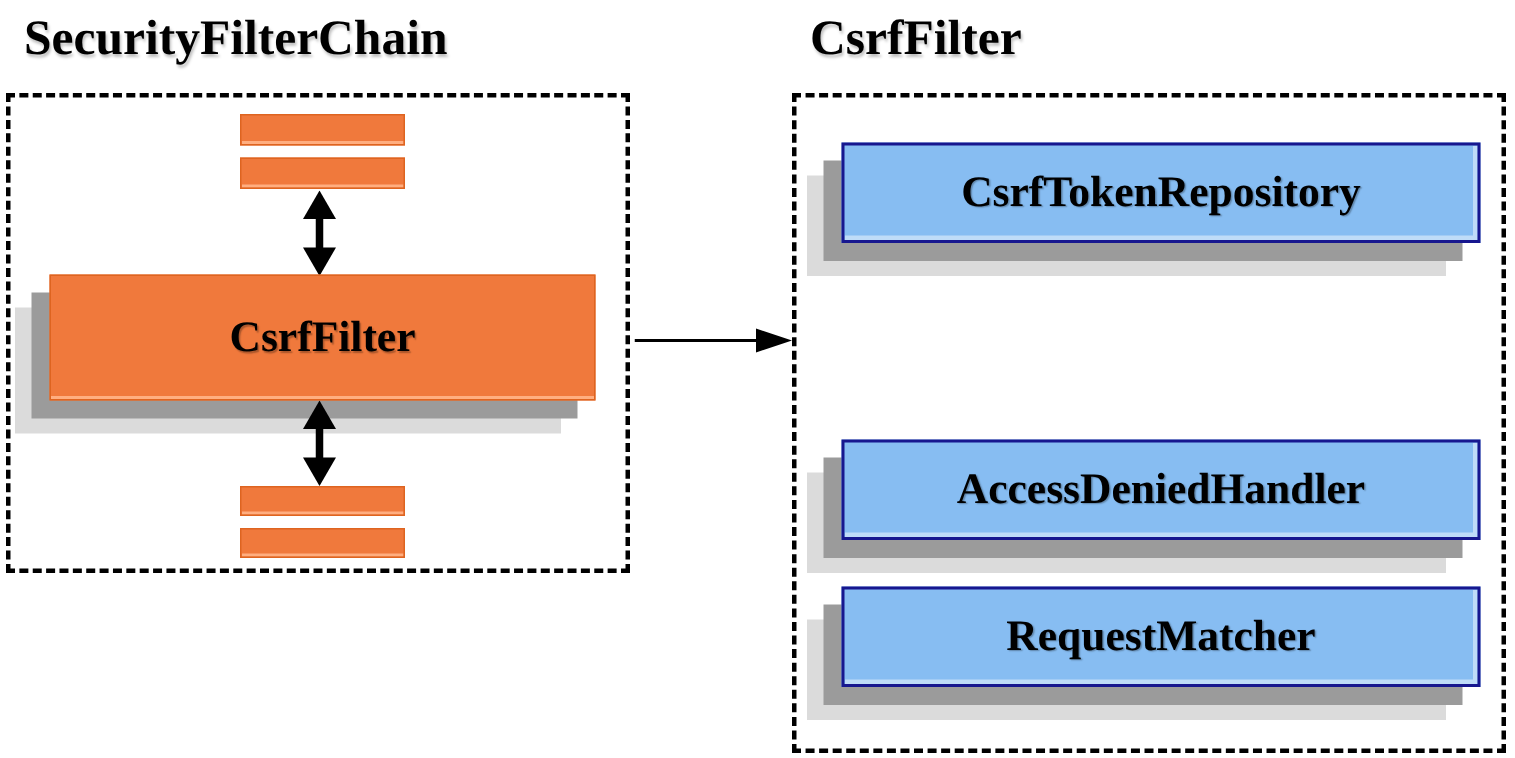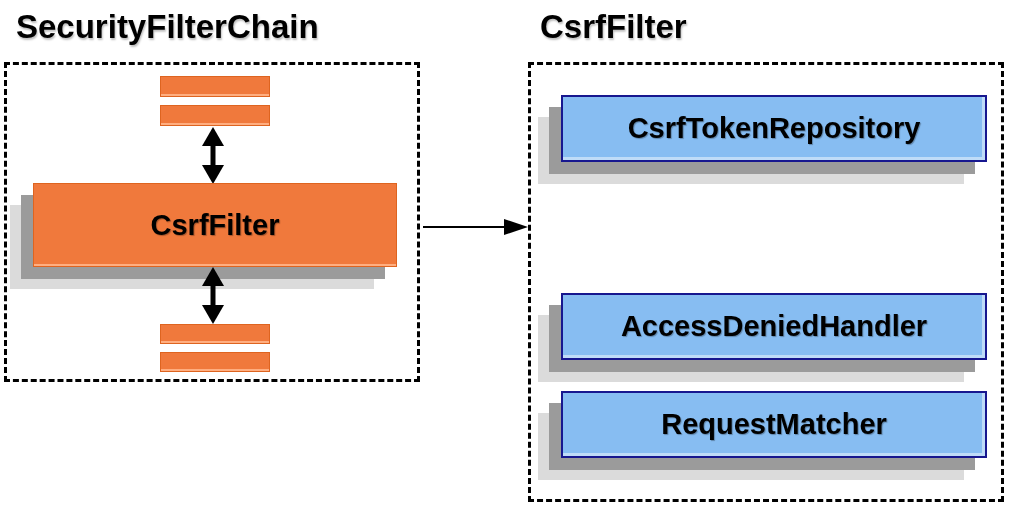--- a/index.html
+++ b/index.html
@@ -2,21 +2,21 @@
 <html><head>
 <meta charset="utf-8">
 <style>
   * { margin: 0; padding: 0; box-sizing: border-box; }
   body { background: #ffffff; }
   .canvas {
     position: relative;
     width: 1010px;
     height: 505px;
     background: #ffffff;
-    font-family: Liberation Sans, sans-serif;
+    font-family: Liberation Serif, serif;
     overflow: hidden;
   }
   .title {
     position: absolute;
     font-size: 33px;
     font-weight: bold;
     color: #000;
     white-space: nowrap;
     text-shadow: 1px 2px 2px rgba(0,0,0,0.25);
   }

